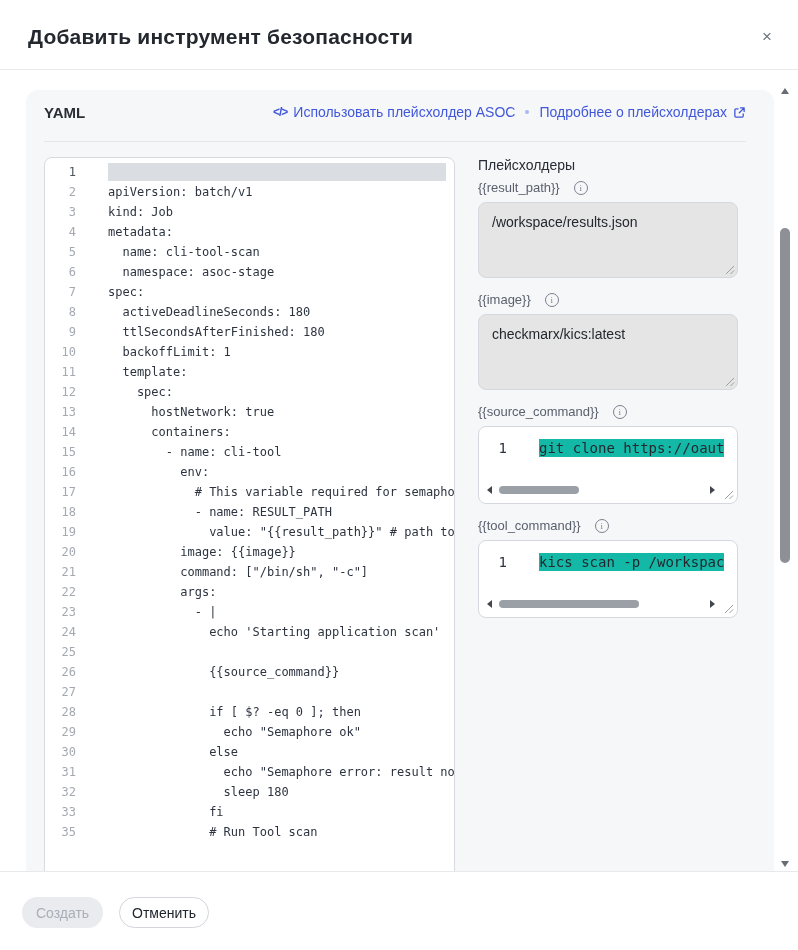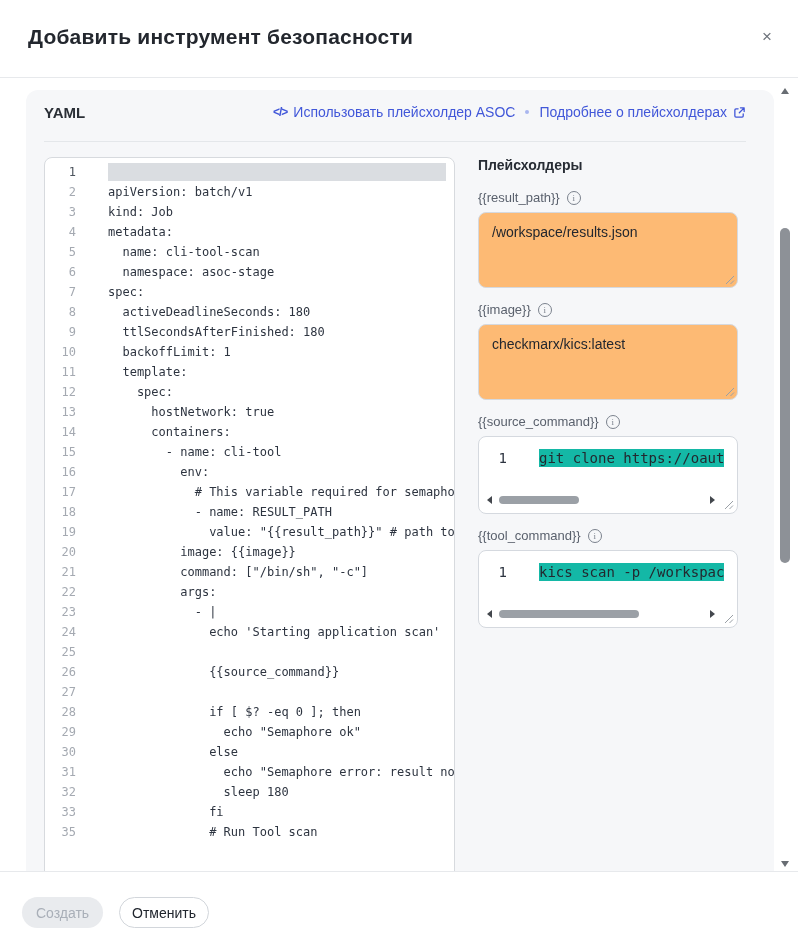--- a/index.html
+++ b/index.html
@@ -1,21 +1,21 @@
 <!DOCTYPE html>
 <html><head>
 <meta charset="utf-8">
 <style>
   * { margin:0; padding:0; box-sizing:border-box; }
   html,body { width:798px; height:950px; background:#ffffff; overflow:hidden;
               font-family:"Liberation Sans", sans-serif; }
   .modal { position:relative; width:798px; height:950px; background:#fff; }
 
   
-  .modal-header { position:absolute; top:0; left:0; right:0; height:78px;
+  .modal-header { position:absolute; top:0; left:0; right:0; height:70px;
                   border-bottom:1px solid #e7e9ec; background:#fff; }
   .modal-title { position:absolute; left:28px; top:25px; font-size:21px; font-weight:bold;
                  color:#23272e; letter-spacing:.2px; }
   .close-x { position:absolute; right:26px; top:28px; font-size:17px; color:#6e747c;
              cursor:pointer; line-height:1; }
 
   
   .panel { position:absolute; left:26px; top:90px; width:748px; height:781px;
            background:#f6f7f9; border-radius:12px 12px 0 0; overflow:hidden; }
   .panel-head { position:absolute; left:18px; right:28px; top:8px; height:28px;
@@ -36,33 +36,33 @@
             font-family:"DejaVu Sans Mono", monospace; font-size:12px; line-height:20px; }
   .ed-line { display:flex; height:20px; align-items:center; }
   .ln { width:31px; text-align:right; color:#a4a9b1; flex:none;
         font-size:12px; }
   .ln.active { color:#4d545e; }
   .code { margin-left:32px; white-space:pre; color:#2d3440; flex:none; }
   .code.hl { background:#dadde1; width:338px; height:18px; }
 
   
   .right-col { position:absolute; left:452px; top:67px; width:260px; }
-  .ph-heading { font-size:14px; font-weight:bold; color:#272c34; margin-bottom:17px; }
+  .ph-heading { font-size:14px; font-weight:normal; color:#272c34; margin-bottom:7px; }
   .ph-field { margin-bottom:14px; }
-  .ph-label-row { display:flex; align-items:center; gap:7px; margin-bottom:7px; }
+  .ph-label-row { display:flex; align-items:center; gap:14px; margin-bottom:7px; }
   .ph-label { font-size:13px; color:#5a616d; }
   .info-icon { width:14px; height:14px; border:1px solid #7b828d; border-radius:50%;
                display:inline-flex; align-items:center; justify-content:center;
                font-size:9px; color:#7b828d; font-family:"Liberation Serif", serif;
                cursor:pointer; flex:none; }
   .ta-wrap { position:relative; }
   .ph-textarea { display:block; width:100%; height:76px; border:1px solid #d5d9df;
                  border-radius:8px; padding:11px 13px; font-size:14px;
                  font-family:"Liberation Sans", sans-serif; color:#23272e;
-                 resize:none; background:#fdba74; outline:none; }
+                 resize:none; background:#e5e5e5; outline:none; }
   .resize-handle { position:absolute; right:3px; bottom:3px; cursor:nwse-resize; }
 
   
   .mini-editor { position:relative; height:78px; border:1px solid #d5d9df;
                  border-radius:8px; background:#fff; overflow:hidden; cursor:text; }
   .mini-row { display:flex; padding-top:12px;
               font-family:"DejaVu Sans Mono", monospace; font-size:14px; line-height:18px; }
   .mini-ln { width:28px; text-align:right; color:#2d3440; flex:none; }
   .mini-code { margin-left:32px; background:#14b8a6; white-space:pre; color:#23282f;
                flex:none; max-width:190px; overflow:hidden; }

